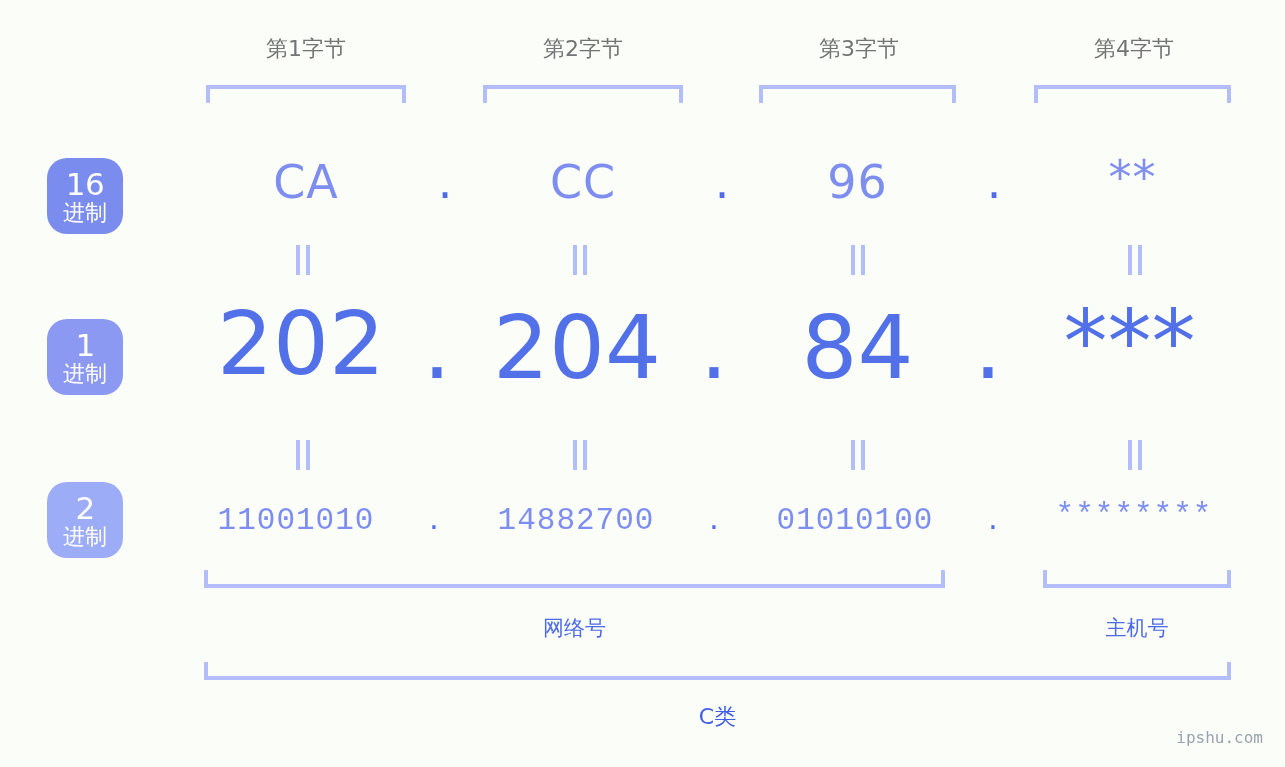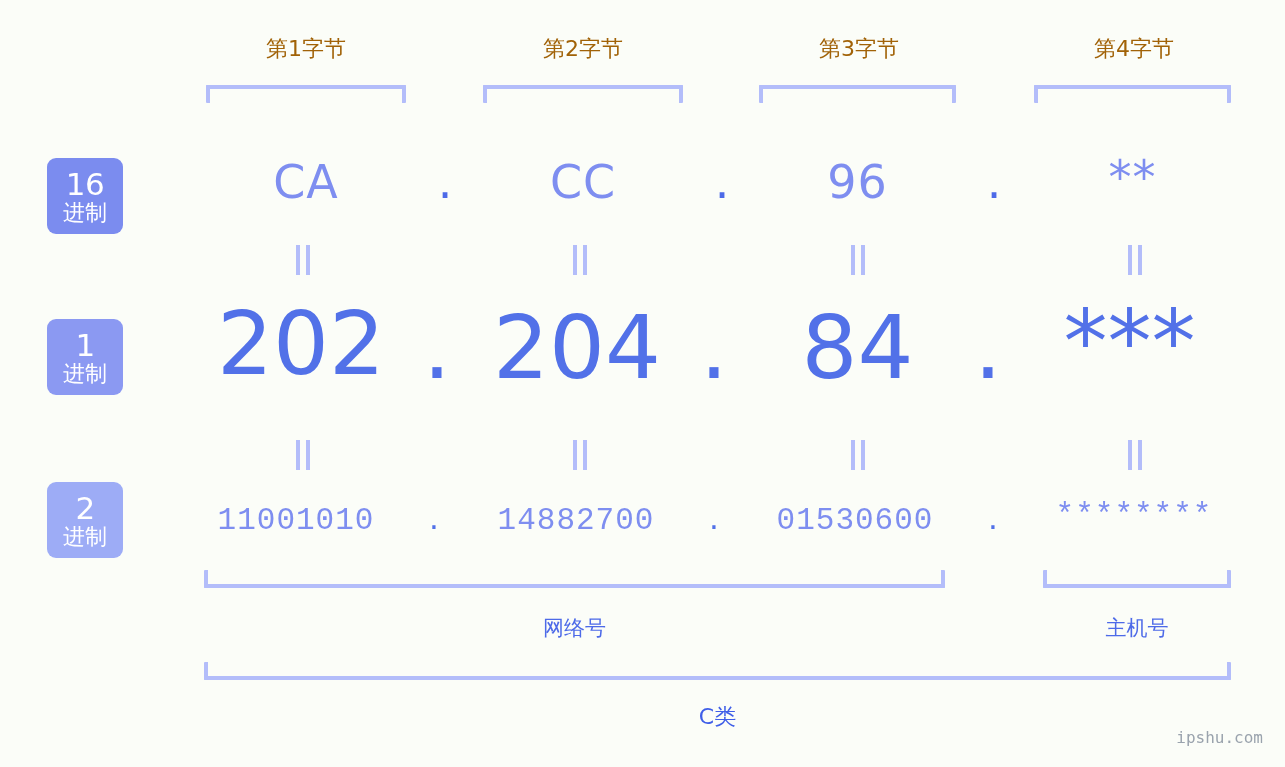--- a/index.html
+++ b/index.html
@@ -21,21 +21,21 @@
     height: 767px;
   }
 
   
   .byte-label {
     position: absolute;
     top: 34px;
     width: 200px;
     text-align: center;
     font-size: 22px;
-    color: #a16207;
+    color: #737373;
     font-family: "DejaVu Sans", "Liberation Sans", sans-serif;
     letter-spacing: 0px;
     white-space: nowrap;
   }
 
   
   .bracket-top {
     position: absolute;
     top: 85px;
     height: 18px;
@@ -44,21 +44,21 @@
     box-sizing: border-box;
     border-radius: 1px;
   }
 
   
   .badge {
     position: absolute;
     left: 47px;
     width: 76px;
     height: 76px;
-    border-radius: 9px;
+    border-radius: 20px;
     color: #ffffff;
     display: flex;
     flex-direction: column;
     align-items: center;
     justify-content: center;
     line-height: 1;
     box-sizing: border-box;
   }
   .badge .badge-num {
     font-size: 31px;
@@ -239,21 +239,21 @@
   <div class="eqmark" style="left:1127px;top:440px;">
       <i class="l"></i>
       <i class="r"></i>
     </div>
 
   <div class="row-bin">
     <div class="cell" style="left:196px;top:503px;width:200px;">11001010</div>
     <div class="dot" style="left:398px;top:500px;width:72px;">.</div>
     <div class="cell" style="left:476px;top:503px;width:200px;">14882700</div>
     <div class="dot" style="left:678px;top:500px;width:72px;">.</div>
-    <div class="cell" style="left:755px;top:503px;width:200px;">01530600</div>
+    <div class="cell" style="left:755px;top:503px;width:200px;">01010100</div>
     <div class="dot" style="left:957px;top:500px;width:72px;">.</div>
     <div class="cell" style="left:1034px;top:498px;width:200px;">********</div>
   </div>
 
   <div class="bracket-bottom" style="left:204px;top:570px;width:741px;"></div>
   <div class="bracket-bottom" style="left:1043px;top:570px;width:188px;"></div>
 
   <div class="section-label" style="left:204px;top:614px;width:741px;">网络号</div>
   <div class="section-label" style="left:1043px;top:614px;width:188px;">主机号</div>
 

